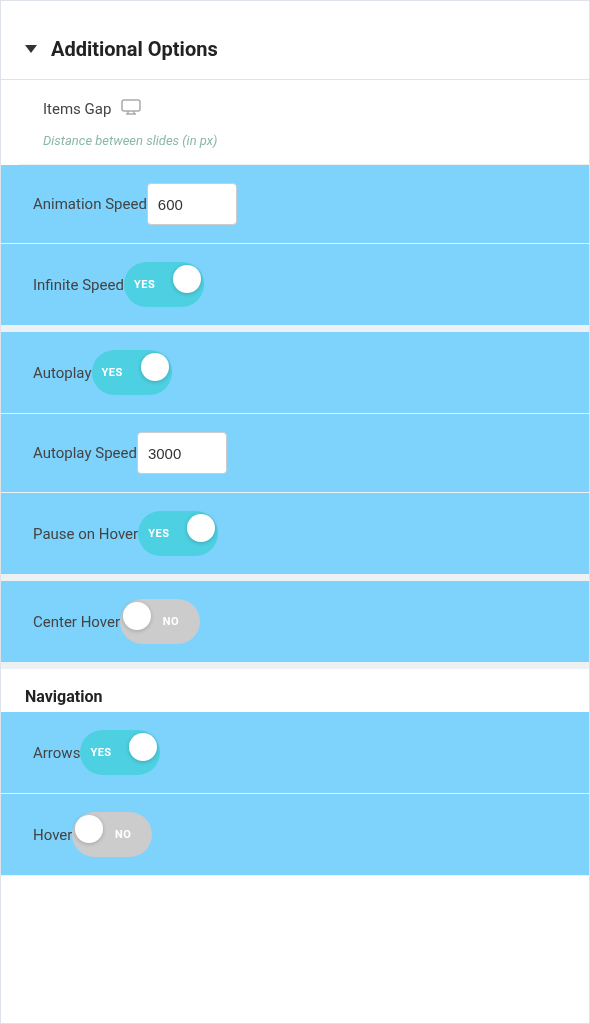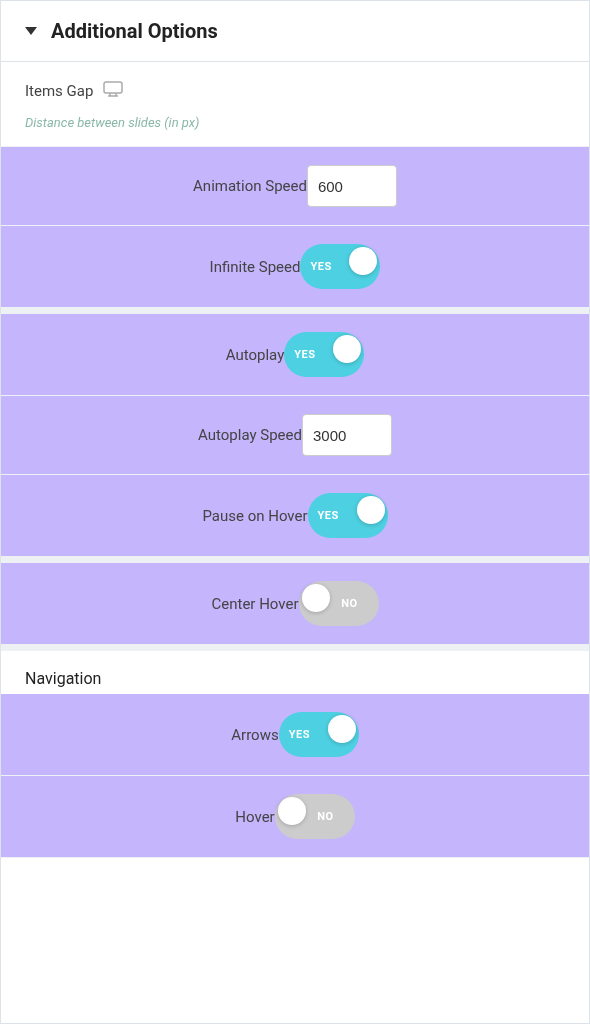--- a/index.html
+++ b/index.html
@@ -21,20 +21,21 @@
       min-height: 1024px;
       border: 1px solid #dde3e8;
     }
 
     .section-header {
       display: flex;
       align-items: center;
       padding: 18px 24px;
       border-bottom: 1px solid #dde3e8;
       background: #fff;
+      margin-top: 18px;
     }
 
     .chevron-icon {
       width: 0;
       height: 0;
       border-left: 6px solid transparent;
       border-right: 6px solid transparent;
       border-top: 8px solid #333;
       margin-right: 14px;
       flex-shrink: 0;
@@ -46,42 +47,43 @@
       color: #222;
     }
 
     .section-body {
       padding: 0;
     }
 
     .option-row {
       display: flex;
       align-items: center;
-      justify-content: center;
+      justify-content: flex-start;
       padding: 18px 32px;
       border-bottom: 1px solid #eef1f4;
-      background: #c4b5fd;
+      background: #7dd3fc;
     }
 
     .option-label {
       font-size: 15px;
       color: #444;
       font-weight: 400;
     }
 
     .option-label-bold {
       font-size: 16px;
       color: #222;
-      font-weight: 400;
+      font-weight: 700;
     }
 
     .items-gap-section {
       padding: 18px 24px 8px 24px;
       background: #fff;
       border-bottom: 1px solid #eef1f4;
+      margin-left: 18px;
     }
 
     .items-gap-header {
       display: flex;
       align-items: center;
       gap: 10px;
       margin-bottom: 14px;
     }
 
     .items-gap-label {

